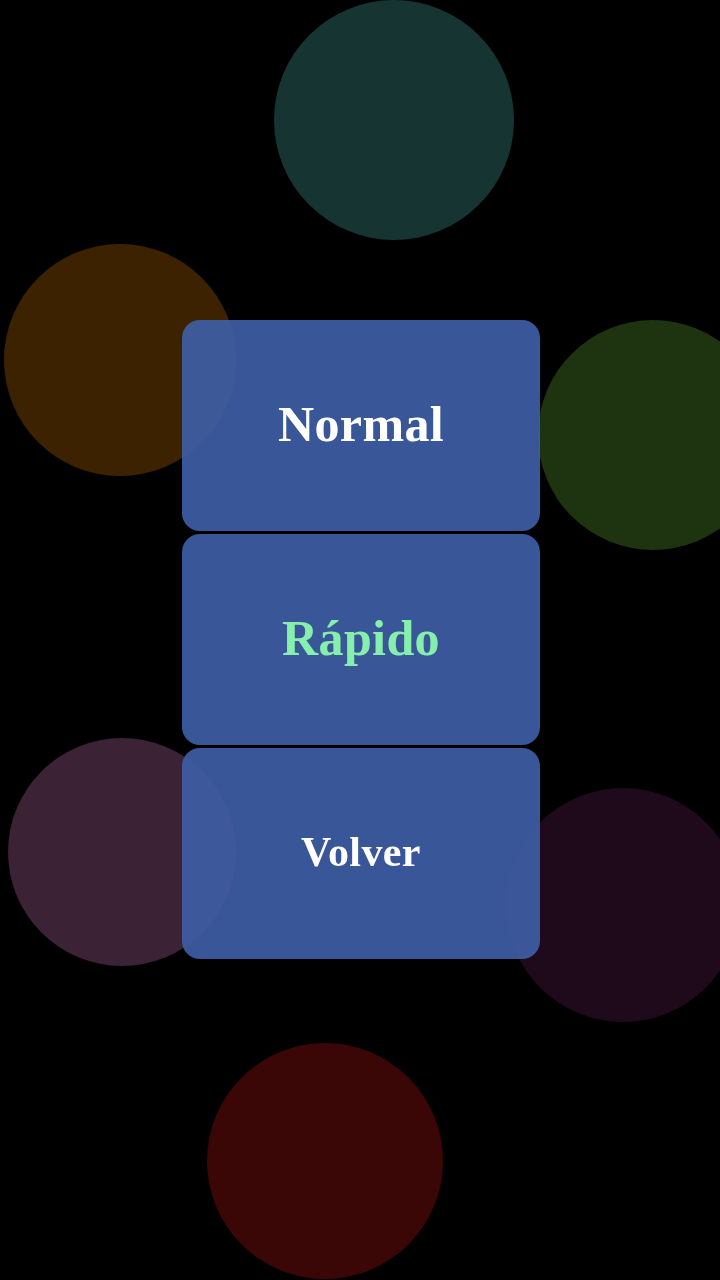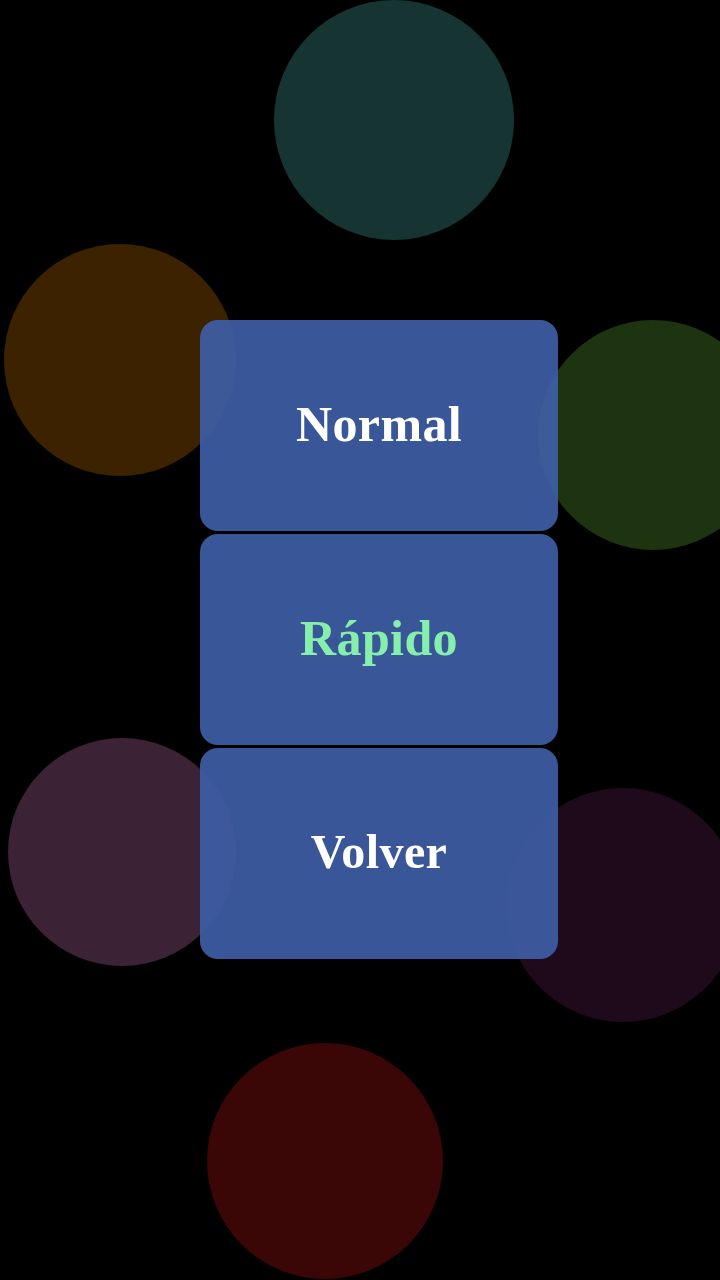--- a/index.html
+++ b/index.html
@@ -58,21 +58,20 @@
     font-family: "Liberation Serif", "DejaVu Serif", serif;
     font-weight: bold;
     font-size: 50px;
     line-height: 1;
     letter-spacing: 0.4px;
     display: flex;
     align-items: center;
     justify-content: center;
     padding: 0;
     cursor: pointer;
-    margin-left: 18px;
     -webkit-font-smoothing: antialiased;
   }
   .menu-button:last-child { margin-bottom: 0; }
 
   .menu-button .label {
     display: block;
     transform: translateY(-2px);
     pointer-events: none;
   }
 </style>
@@ -90,18 +89,18 @@
       <div class="bubble" style="left: 207px; top: 1043px; width: 236px; height: 236px; background: rgb(59, 6, 6);"></div>
     </div>
 
   <div class="menu">
     <button class="menu-button" style="color: rgb(255, 255, 255); border-radius: 18px; font-size: 50px;">
       <span class="label">Normal</span>
     </button>
     <button class="menu-button" style="color: #86efac; border-radius: 18px; font-size: 50px;">
       <span class="label">Rápido</span>
     </button>
-    <button class="menu-button" style="color: rgb(255, 255, 255); border-radius: 18px; font-size: 48px; text-align: center;">
+    <button class="menu-button" style="color: rgb(255, 255, 255); border-radius: 18px; font-size: 42px; text-align: center;">
       <span class="label">Volver</span>
     </button>
   </div>
 
 </div>
 
 </body></html>

